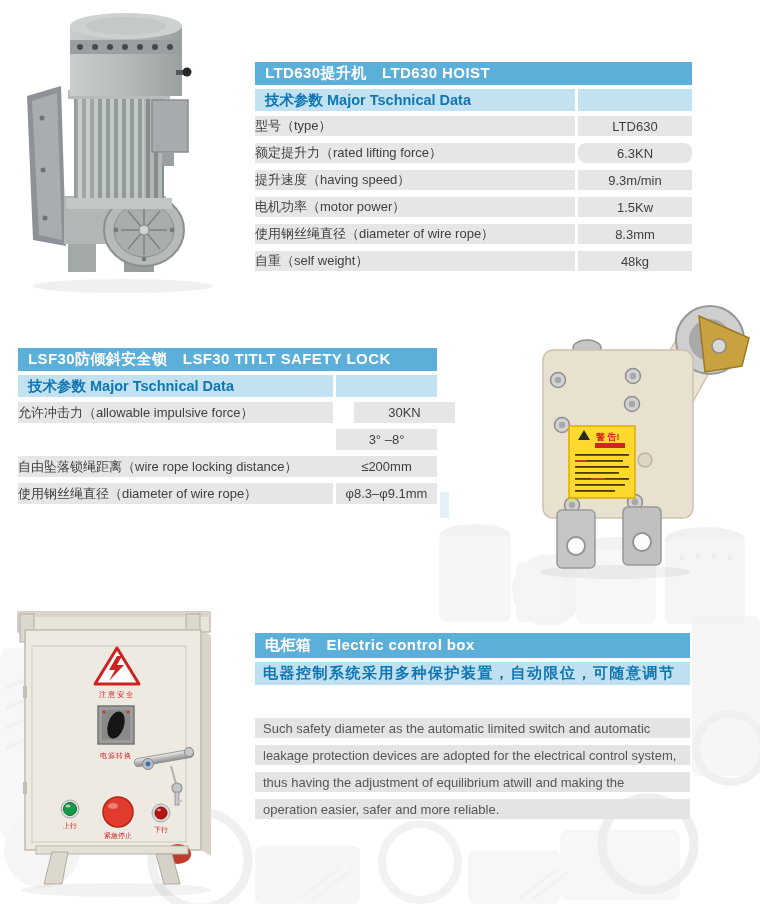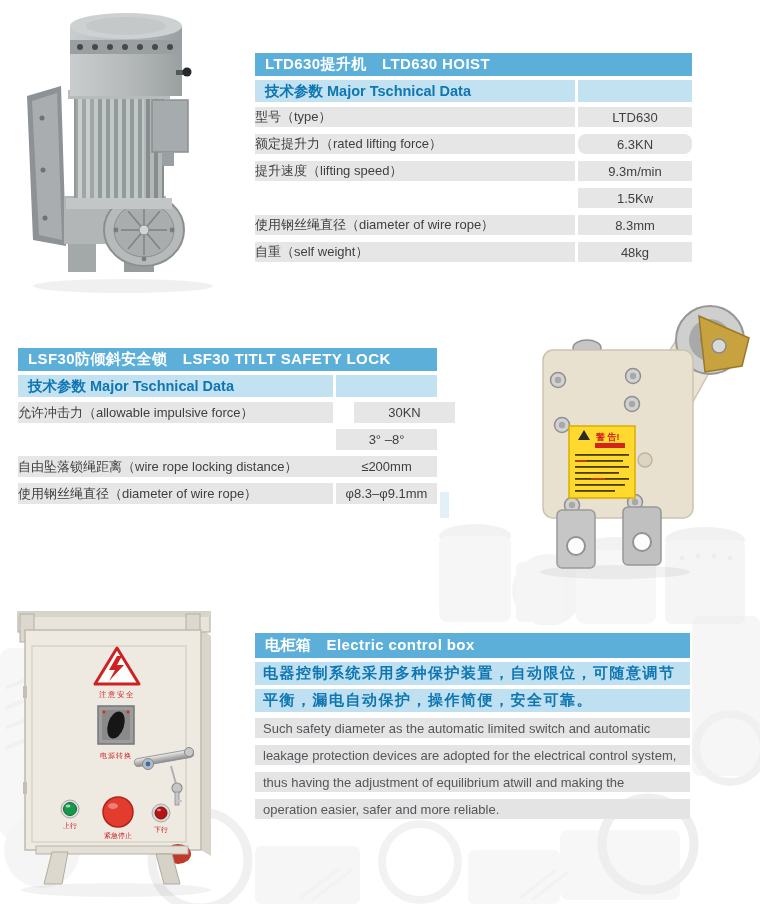--- a/index.html
+++ b/index.html
@@ -152,34 +152,35 @@
       <circle cx="92" cy="47" r="3" fill="#45494b"></circle>
         <circle cx="107" cy="47" r="3" fill="#45494b"></circle>
       <circle cx="122" cy="47" r="3" fill="#45494b"></circle>
         <circle cx="137" cy="47" r="3" fill="#45494b"></circle>
       <circle cx="152" cy="47" r="3" fill="#45494b"></circle>
       <rect x="158" y="70" width="9" height="5" fill="#54585a"></rect>
       <circle cx="169" cy="72" r="4.5" fill="#26292b"></circle>
     </g>
   </svg>
 
-  <div class="abs" style="left:255px;top:53px;width:437px;height:209px;">
+  <div class="abs" style="left:255px;top:62px;width:437px;height:209px;">
     <div class="tbl-header" style="left:0;top:0;width:437px;height:23px;">LTD630提升机　LTD630 HOIST</div>
     <div class="tbl-sub" style="left:0;top:27px;width:320px;height:22px;">技术参数 Major Tschnical Data</div>
     <div class="tbl-sub" style="left:323px;top:27px;width:114px;height:22px;"></div>
 
     <div class="row-label" style="left:0;top:54px;width:320px;height:20px;">型号（type）</div>
     <div class="row-value" style="left:323px;top:54px;width:114px;height:20px;">LTD630</div>
 
     <div class="row-label" style="left:0;top:81px;width:320px;height:20px;">额定提升力（rated lifting force）</div>
     <div class="row-value" style="left:323px;top:81px;width:114px;height:20px;border-radius:8px;">6.3KN</div>
 
-    <div class="row-label" style="left:0;top:108px;width:320px;height:20px;">提升速度（lifting speed）</div>
+    <div class="row-label" style="left:0;top:108px;width:320px;height:20px;">提升速度（having speed）</div>
     <div class="row-value" style="left:323px;top:108px;width:114px;height:20px;">9.3m/min</div>
 
+    <div class="row-label" style="left:0;top:135px;width:320px;height:20px;">电机功率（motor power）</div>
     <div class="row-value" style="left:323px;top:135px;width:114px;height:20px;">1.5Kw</div>
 
     <div class="row-label" style="left:0;top:162px;width:320px;height:20px;">使用钢丝绳直径（diameter of wire rope）</div>
     <div class="row-value" style="left:323px;top:162px;width:114px;height:20px;">8.3mm</div>
 
     <div class="row-label" style="left:0;top:189px;width:320px;height:20px;">自重（self weight）</div>
     <div class="row-value" style="left:323px;top:189px;width:114px;height:20px;">48kg</div>
   </div>
 
   <div class="abs" style="left:18px;top:348px;width:419px;height:156px;">
@@ -316,20 +317,19 @@
       <circle cx="153" cy="211" r="9" fill="#d8d8d8" stroke="#a8a8a8"></circle>
       <circle cx="153" cy="211" r="6" fill="#b51414" stroke="#7e0d0d"></circle>
       <ellipse cx="151" cy="208" rx="2" ry="1.2" fill="#ffffff" opacity="0.5"></ellipse>
     </g>
     <text x="153" y="230" font-size="7" fill="#cc2222" text-anchor="middle">下行</text>
   </svg>
 
   <div class="abs" style="left:255px;top:633px;width:435px;height:186px;">
     <div class="tbl-header" style="left:0;top:0;width:435px;height:25px;">电柜箱　Electric control box</div>
     <div class="cn-stripe" style="left:0;top:29px;width:435px;height:23px;">电器控制系统采用多种保护装置，自动限位，可随意调节</div>
-    <div class="cn-stripe" style="left:0;top:56px;width:435px;height:23px;">平衡，漏电自动保护，操作简便，安全可靠。</div>
     <div class="en-stripe" style="left:0;top:85px;width:435px;height:20px;">Such safety diameter as the automatic limited switch and automatic</div>
     <div class="en-stripe" style="left:0;top:112px;width:435px;height:20px;">leakage protection devices are adopted for the electrical control system,</div>
     <div class="en-stripe" style="left:0;top:139px;width:435px;height:20px;">thus having the adjustment of equilibrium atwill and making the</div>
     <div class="en-stripe" style="left:0;top:166px;width:435px;height:20px;">operation easier, safer and more reliable.</div>
   </div>
 
 </div>
 
 </body></html>

